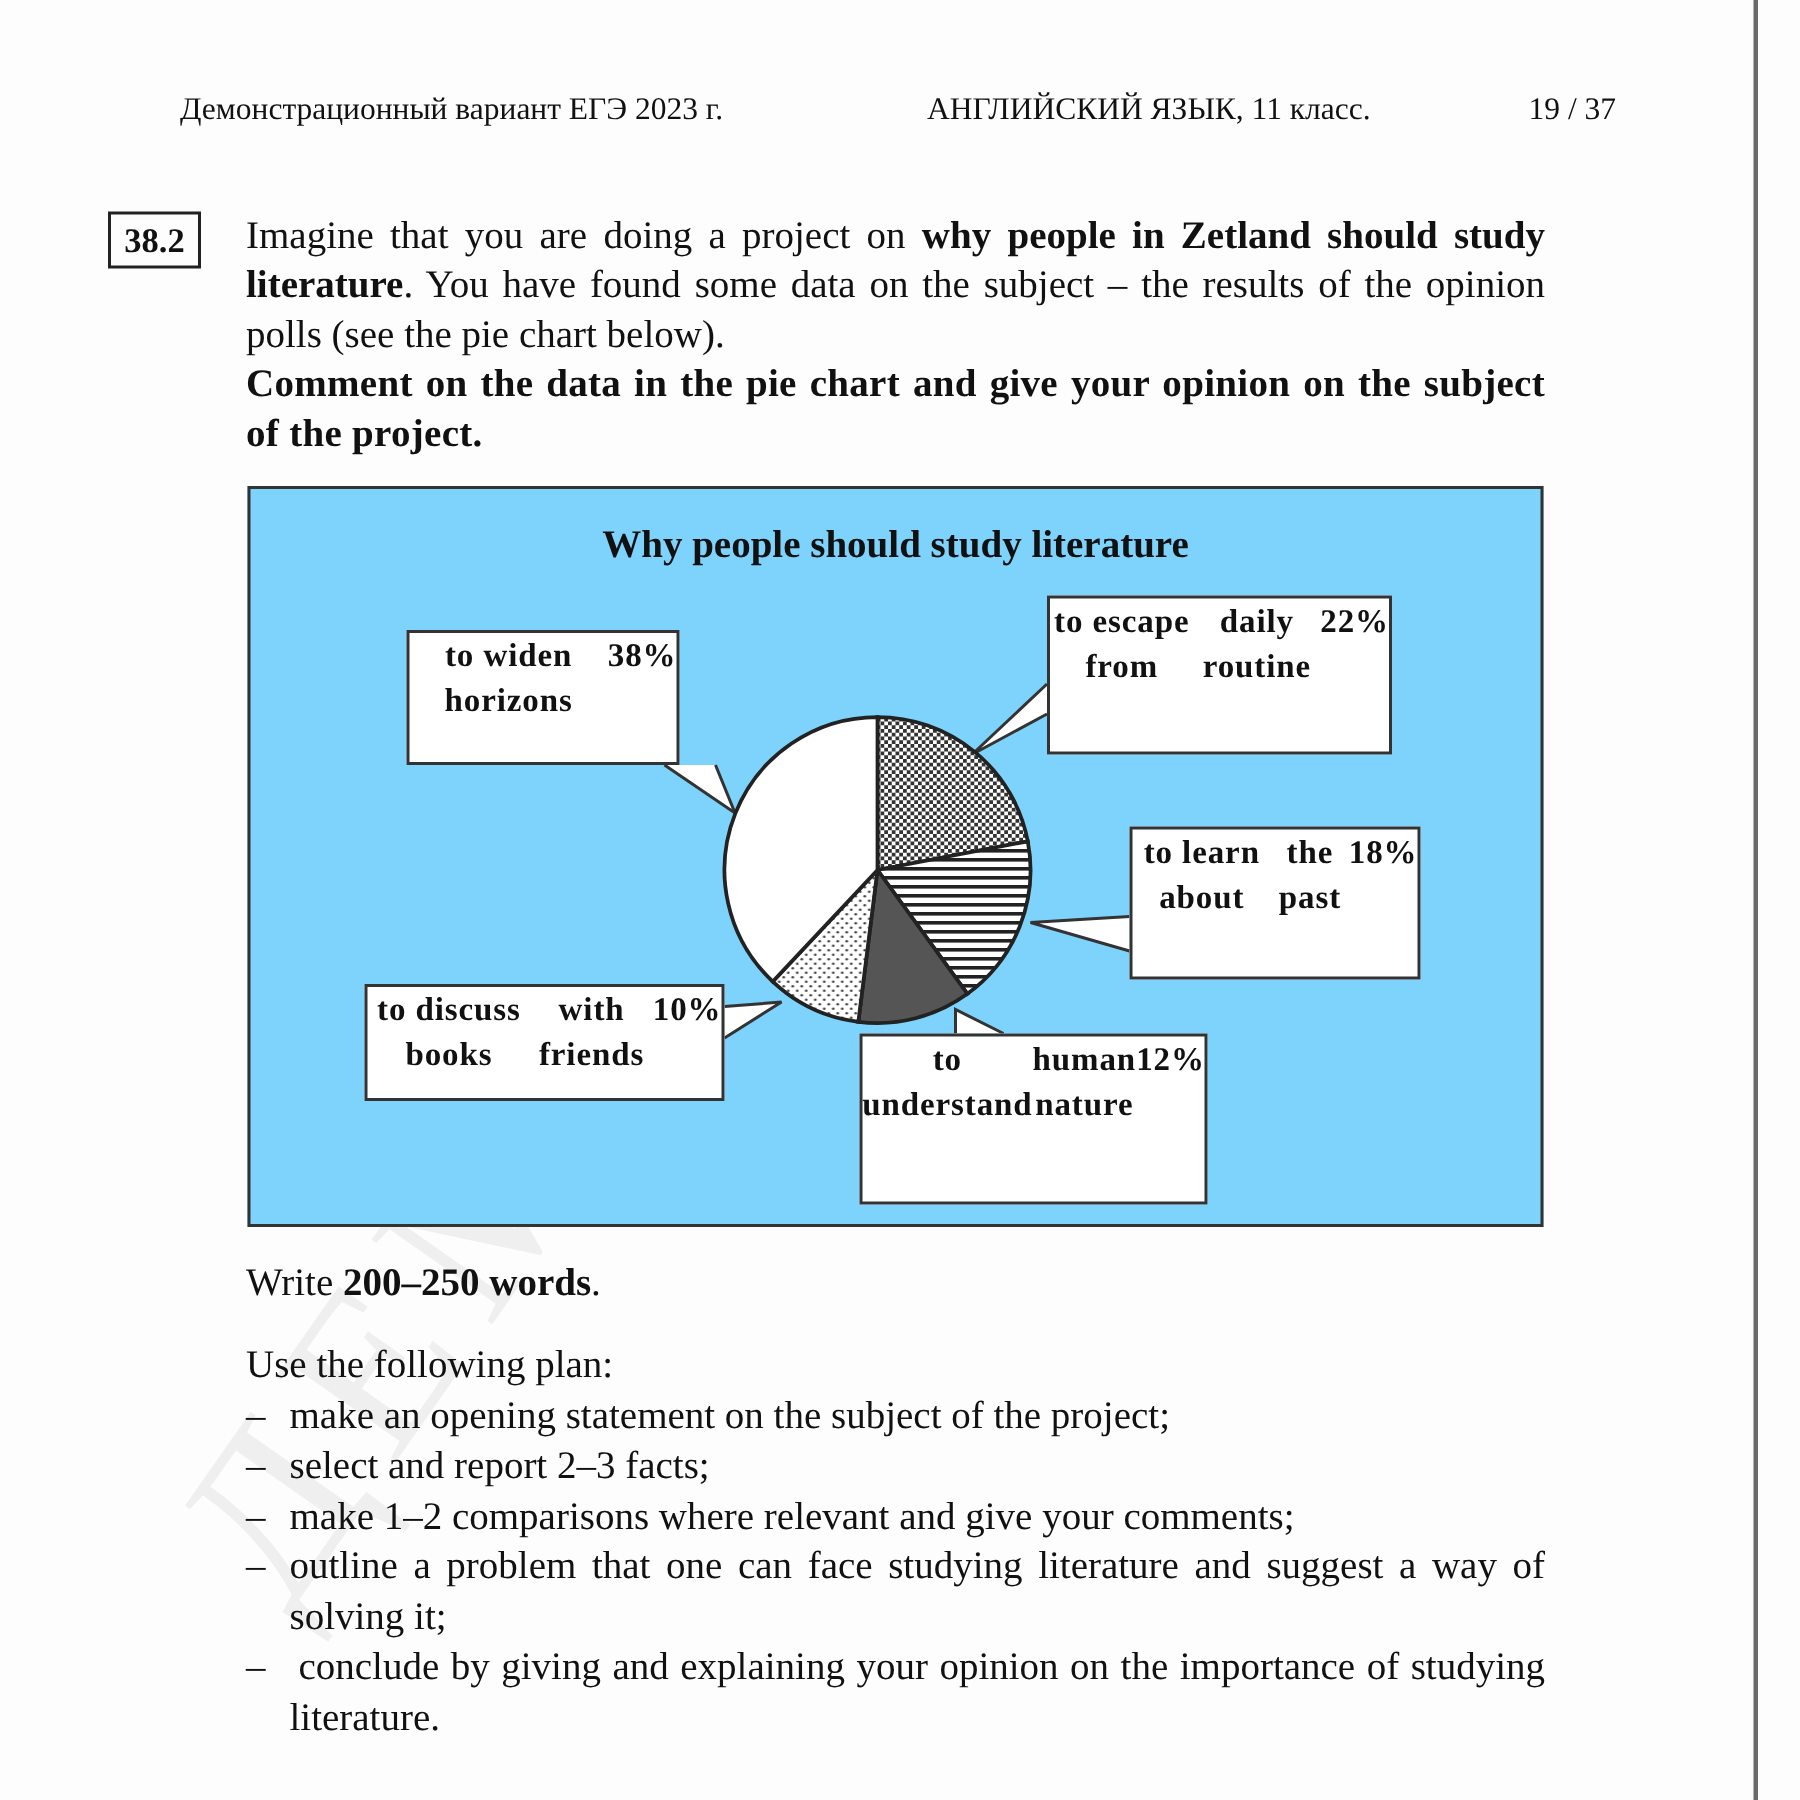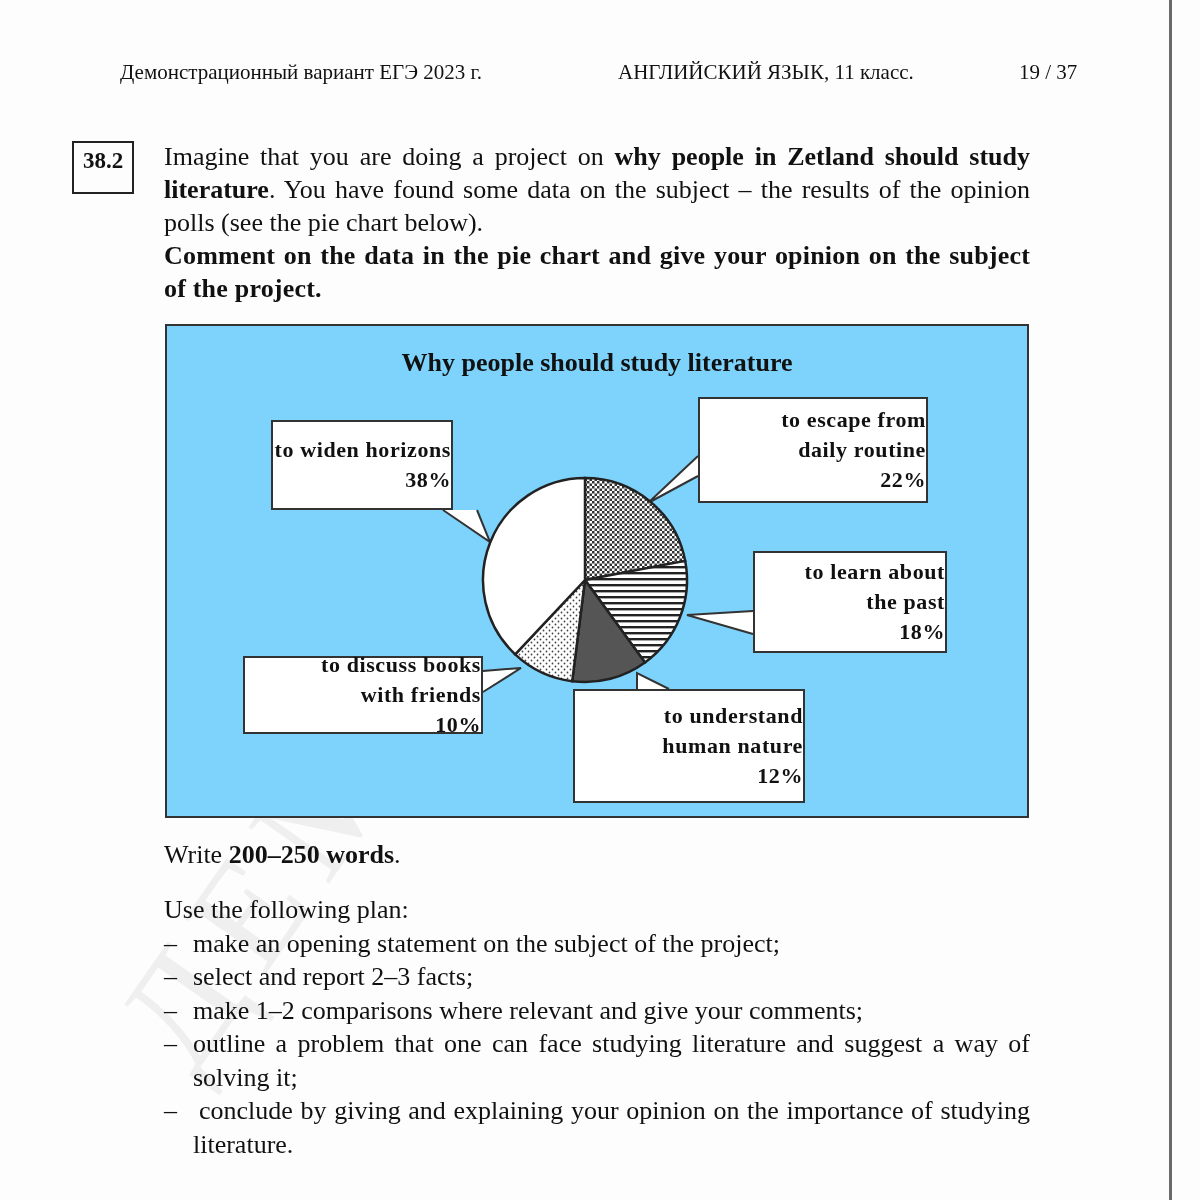--- a/index.html
+++ b/index.html
@@ -14,40 +14,40 @@
   }
   .right-rule { position: absolute; left: 1169px; top: 0; width: 3px; height: 1200px; background: #6a6a6a; }
   .header {
     position: absolute; top: 60px; left: 72px; width: 970px; height: 30px; font-size: 21px;
   }
   .header span { position: absolute; top: 0; white-space: nowrap; margin-left: 48px; }
   .h-left { left: 0; }
   .h-mid { left: 498px; }
   .h-right { left: 899px; }
   .task-num {
-    position: absolute; left: 72px; top: 141px; width: 62px; height: 53px; border: 2px solid #222;
+    position: absolute; left: 72px; top: 141px; width: 62px; height: 38px; border: 2px solid #222;
     font-size: 23px; font-weight: bold; text-align: center; line-height: 36px; box-sizing: border-box;
   }
   .intro {
     position: absolute; left: 164px; top: 140px; width: 866px; font-size: 26px; line-height: 33px;
     text-align: justify; text-align-last: left;
   }
   .intro .inst { font-weight: bold; letter-spacing: 0.2px; }
   .chart-frame {
     position: absolute; left: 165px; top: 324px; width: 864px; height: 494px; border: 2px solid #333;
     box-sizing: border-box; background: #7dd3fc;
   }
   .chart-title {
     position: absolute; left: 0; right: 0; top: 22px; text-align: center; font-weight: bold; font-size: 26px;
   }
   svg.pie { position: absolute; left: 0; top: 0; }
   .callout {
     position: absolute; border: 2px solid #333; background: #fff; box-sizing: border-box;
     font-weight: bold; font-size: 22px; line-height: 30px; text-align: center;
-    display: flex; flex-direction: column; justify-content: center; letter-spacing: 0.6px; align-items: flex-end;
+    display: flex; flex-direction: row; justify-content: center; letter-spacing: 0.6px;
   }
   .write {
     position: absolute; left: 164px; top: 840px; font-size: 26px;
   }
   .write b { font-weight: bold; }
   .plan {
     position: absolute; left: 164px; top: 893px; width: 866px; font-size: 26px; line-height: 33.5px;
   }
   .plan .item { position: relative; padding-left: 29px; text-align: justify; text-align-last: left; }
   .plan .dash { position: absolute; left: 0; top: 0; }

